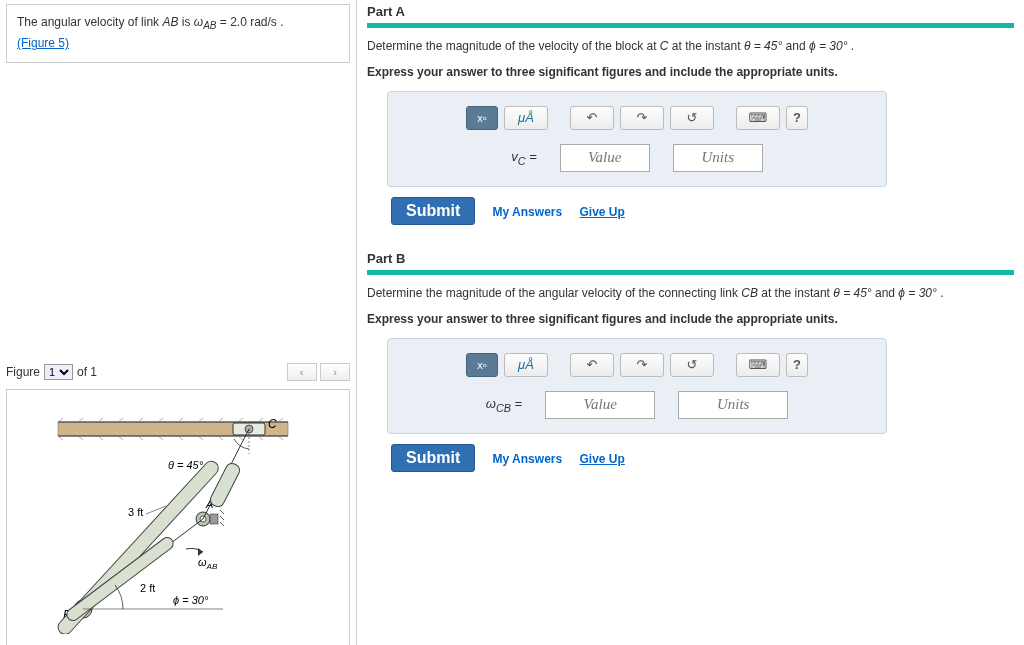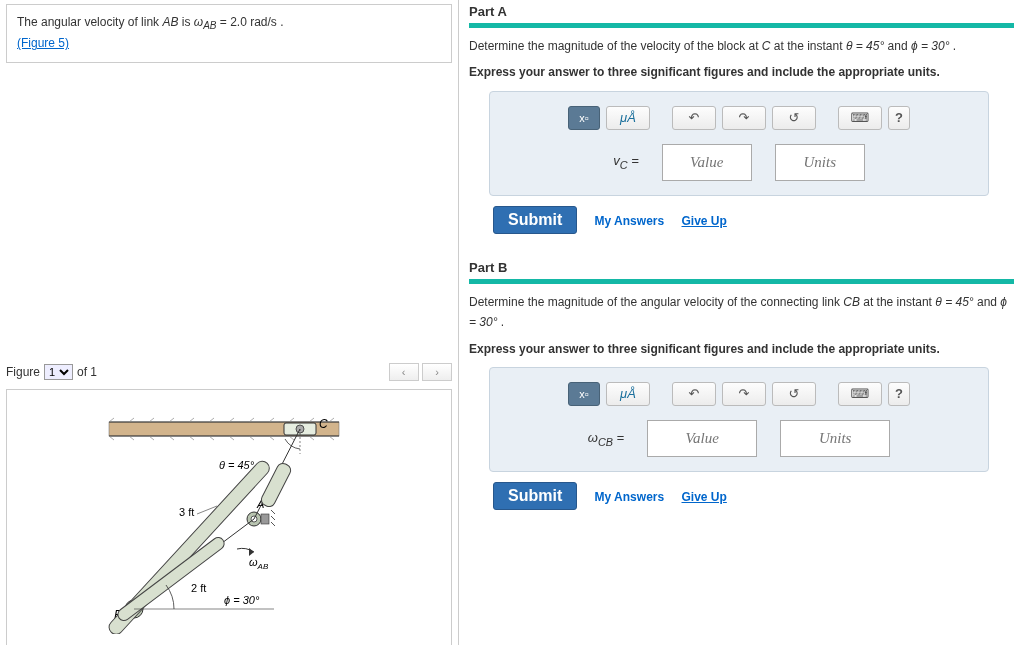--- a/index.html
+++ b/index.html
@@ -8,21 +8,21 @@
     padding: 0;
     font-family: Arial, Helvetica, sans-serif;
     font-size: 12px;
     background: #fff;
     color: #333;
     width: 1024px;
     height: 645px;
     overflow: hidden;
   }
   .container { display: flex; height: 100%; }
-  .left-col { width: 459px; padding: 0; border-right: 1px solid #ccc; }
+  .left-col { width: 357px; padding: 0; border-right: 1px solid #ccc; }
   .right-col { flex: 1; padding: 0 10px 10px 10px; }
   .problem-box {
     border: 1px solid #ccc;
     background: #fff;
     padding: 8px 10px;
     margin: 4px 6px 0 6px;
     line-height: 1.6;
   }
   .problem-box a { color: #0066cc; text-decoration: underline; cursor: pointer; }
   .figure-select {
@@ -101,21 +101,21 @@
     display: flex;
     align-items: center;
     justify-content: center;
     gap: 23px;
   }
   .var-label { font-style: italic; font-size: 13px; }
   .inp {
     border: 1px solid #aaa;
     background: #fff;
     width: 90px;
-    height: 37px;
+    height: 28px;
     font-style: italic;
     color: #8b5cf6;
     font-size: 15px;
     text-align: center;
     font-family: serif;
   }
   .inp.wider { width: 110px; }
   .action-row { margin-top: 10px; padding-left: 4px; }
   .submit-btn {
     background: #2f6fb2;

